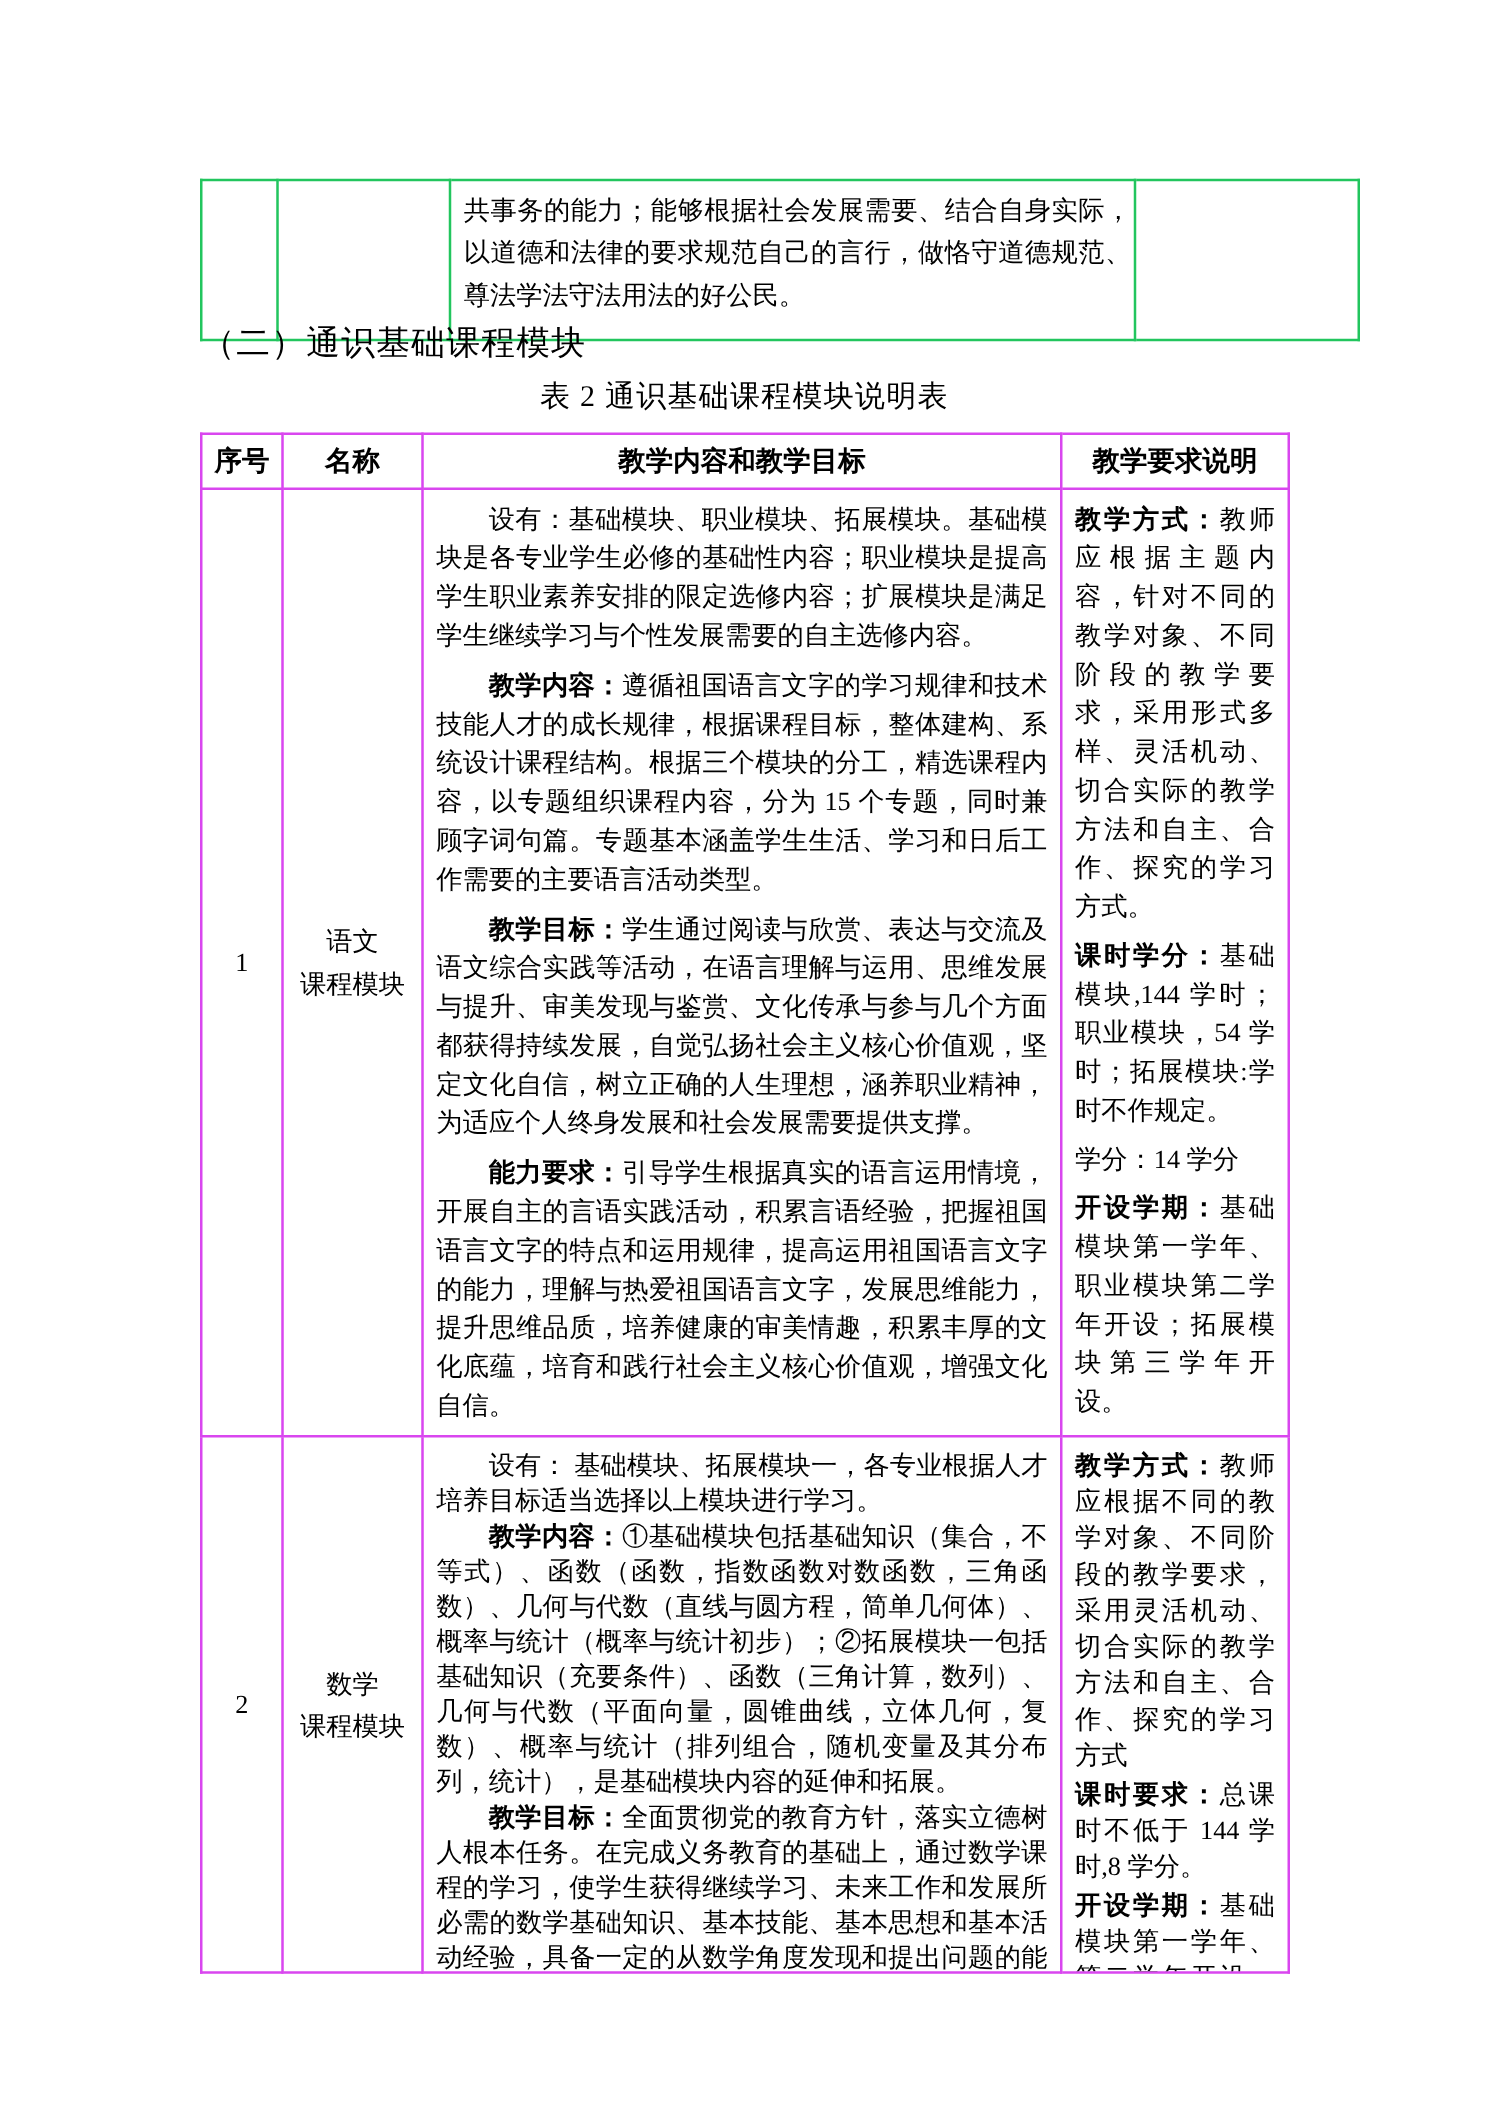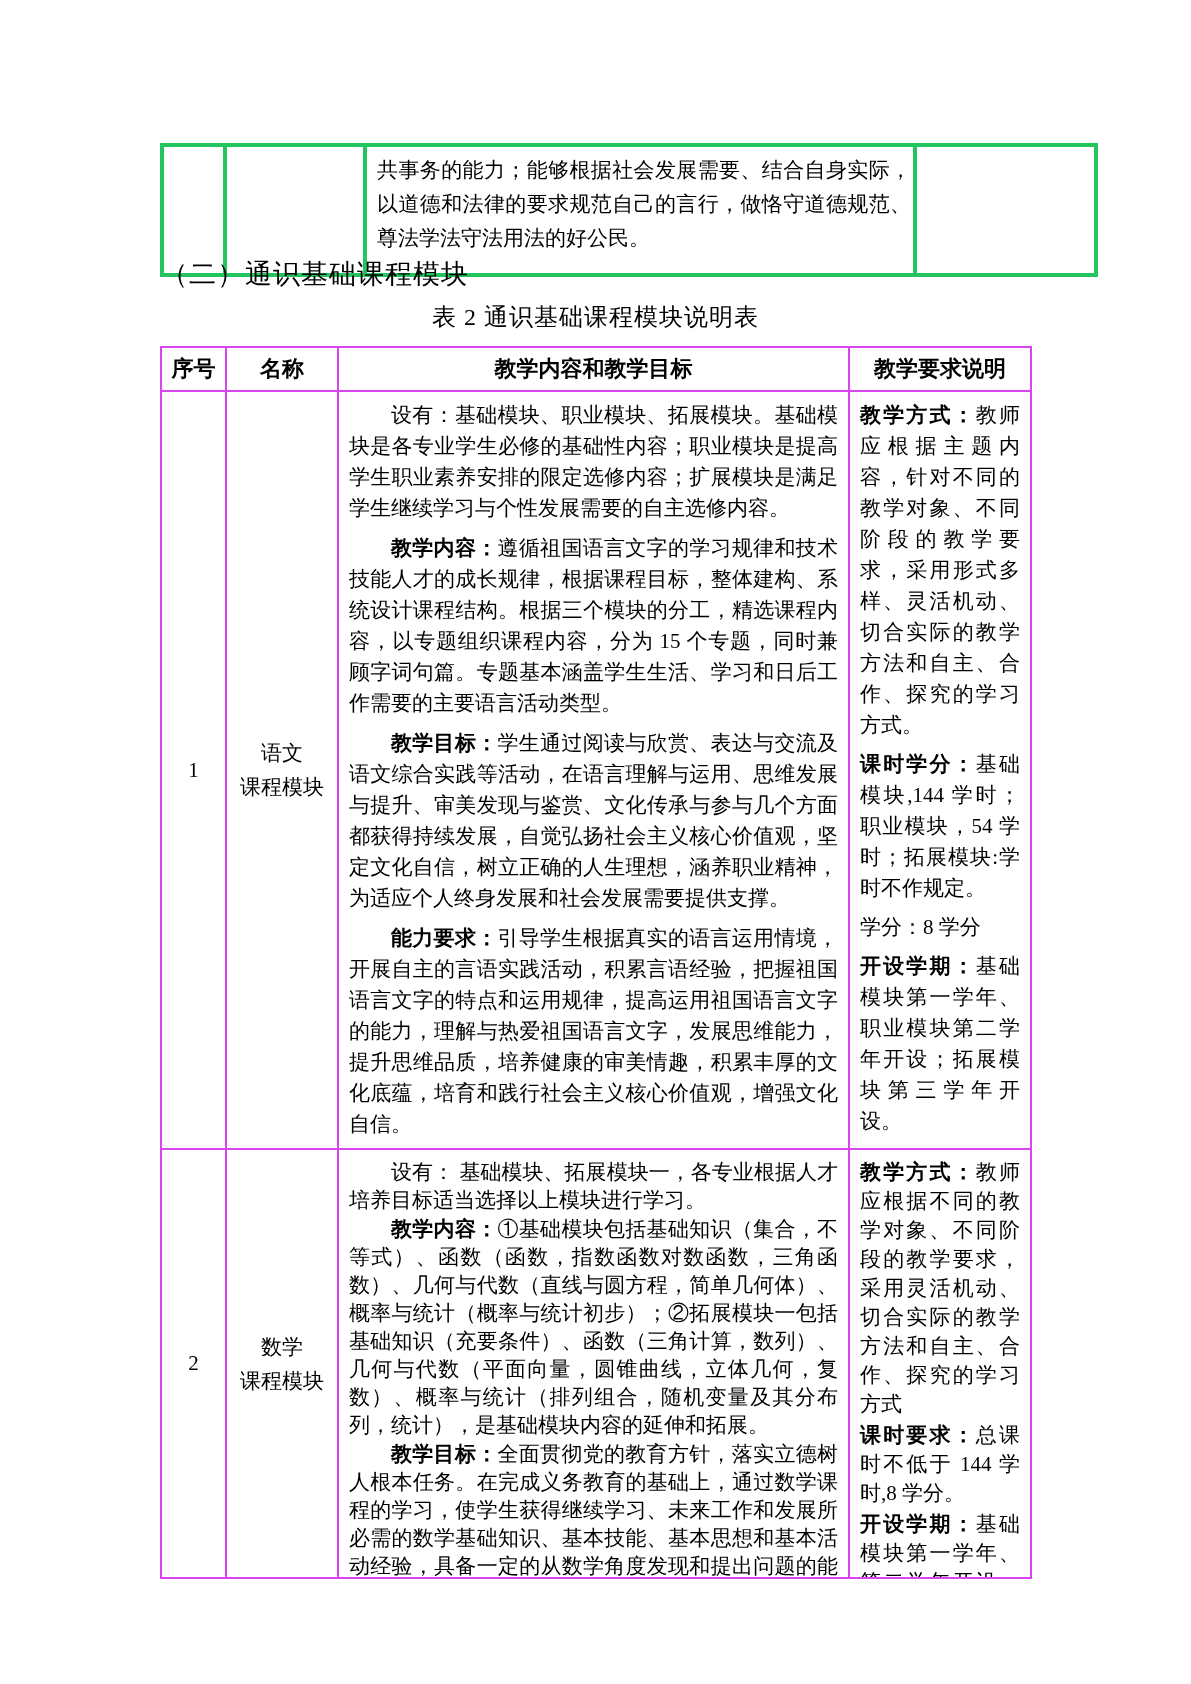--- a/index.html
+++ b/index.html
@@ -12,21 +12,21 @@
     overflow:hidden;
   }
   .page{position:absolute;inset:0;}
 
   
   .toptable{
     position:absolute;left:160px;top:143px;width:870px;
     border-collapse:collapse;table-layout:fixed;
   }
   .toptable td{
-    border:4px solid #22c55e;
+    border:2px solid #22c55e;
     vertical-align:top;
     padding:6px 2px 18px 10px;
     font-size:21px;line-height:34px;
     text-align:justify;
   }
   .toptable .c1{width:47px;}
   .toptable .c2{width:124px;}
   .toptable .c3{width:534px;}
   .toptable .c4{width:165px;}
 
@@ -142,21 +142,21 @@
             <p class="para"><span class="lbl"></span><span>设有：基础模块、职业模块、拓展模块。基础模块是各专业学生必修的基础性内容；职业模块是提高学生职业素养安排的限定选修内容；扩展模块是满足学生继续学习与个性发展需要的自主选修内容。</span></p>
             <p class="para"><span class="lbl">教学内容：</span><span>遵循祖国语言文字的学习规律和技术技能人才的成长规律，根据课程目标，整体建构、系统设计课程结构。根据三个模块的分工，精选课程内容，以专题组织课程内容，分为 15 个专题，同时兼顾字词句篇。专题基本涵盖学生生活、学习和日后工作需要的主要语言活动类型。</span></p>
             <p class="para"><span class="lbl">教学目标：</span><span>学生通过阅读与欣赏、表达与交流及语文综合实践等活动，在语言理解与运用、思维发展与提升、审美发现与鉴赏、文化传承与参与几个方面都获得持续发展，自觉弘扬社会主义核心价值观，坚定文化自信，树立正确的人生理想，涵养职业精神，为适应个人终身发展和社会发展需要提供支撑。</span></p>
             <p class="para"><span class="lbl">能力要求：</span><span>引导学生根据真实的语言运用情境，开展自主的言语实践活动，积累言语经验，把握祖国语言文字的特点和运用规律，提高运用祖国语言文字的能力，理解与热爱祖国语言文字，发展思维能力，提升思维品质，培养健康的审美情趣，积累丰厚的文化底蕴，培育和践行社会主义核心价值观，增强文化自信。</span></p>
           </div>
         </td>
         <td class="cell-req">
           <div class="cellpad">
             <p class="rpara"><span class="lbl">教学方式：</span><span>教师应根据主题内容，针对不同的教学对象、不同阶段的教学要求，采用形式多样、灵活机动、切合实际的教学方法和自主、合作、探究的学习方式。</span></p>
             <p class="rpara"><span class="lbl">课时学分：</span><span>基础模块,144 学时；职业模块，54 学时；拓展模块:学时不作规定。</span></p>
-            <p class="rpara"><span class="lbl"></span><span>学分：8 学分</span></p>
+            <p class="rpara"><span class="lbl"></span><span>学分：14 学分</span></p>
             <p class="rpara"><span class="lbl">开设学期：</span><span>基础模块第一学年、职业模块第二学年开设；拓展模块第三学年开设。</span></p>
           </div>
         </td>
       </tr>
 
       <tr class="row2-h tight">
         <td class="cell-no">2</td>
         <td class="cell-name">
           <div>数学</div>
           <div>课程模块</div>

